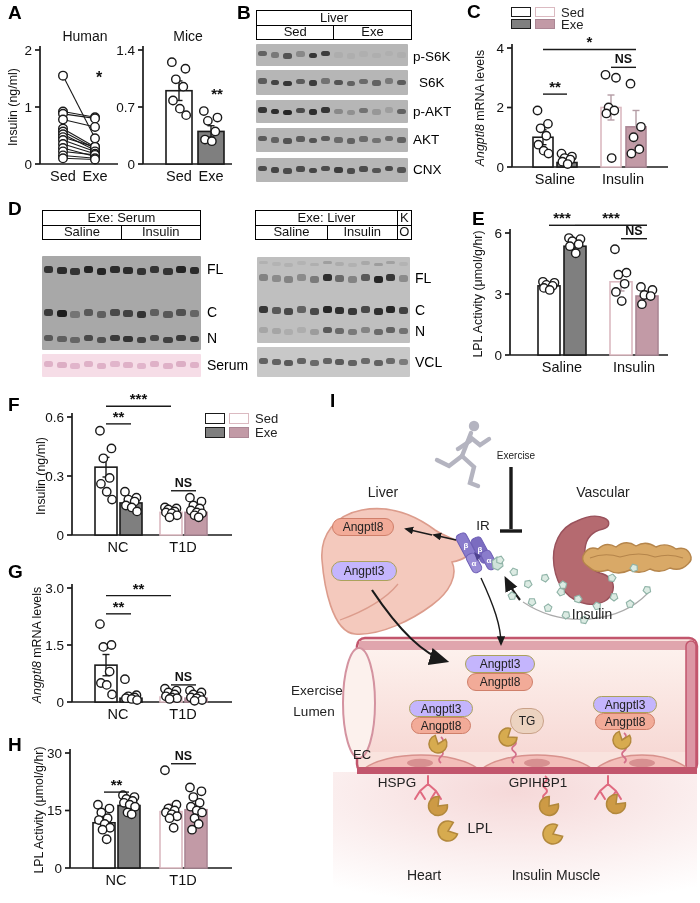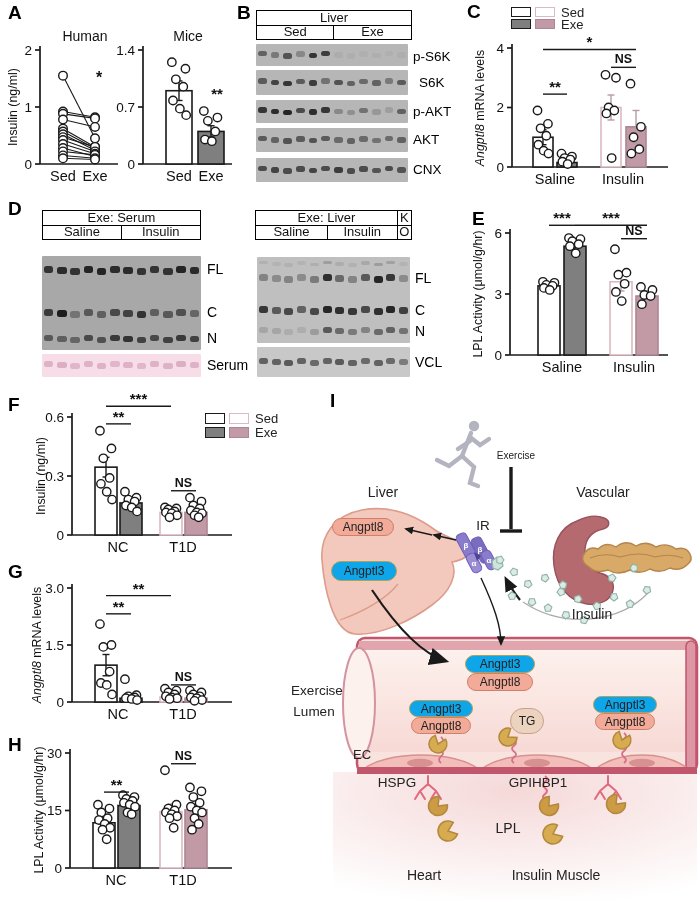--- a/index.html
+++ b/index.html
@@ -8,21 +8,21 @@
   svg.layer{position:absolute;left:0;top:0;pointer-events:none;}
   .pl{position:absolute;font-size:19px;font-weight:bold;color:#000;}
   .cell{position:absolute;border:1.5px solid #000;box-sizing:border-box;background:#fff;
         text-align:center;font-size:13px;overflow:hidden;white-space:nowrap;}
   .blot{position:absolute;border-radius:1px;}
   .band{position:absolute;border-radius:2.5px;background:#1e1e1e;}
   .blot-lbl{position:absolute;font-size:13.5px;color:#000;white-space:nowrap;}
   .dlab{position:absolute;font-size:14px;color:#222;white-space:nowrap;transform:translateX(-50%);}
   .badge{position:absolute;transform:translateX(-50%);height:18px;line-height:17px;border-radius:10px;
          font-size:12px;text-align:center;box-sizing:border-box;border:1.5px solid;white-space:nowrap;}
-  .bA3{background:#0ea5e9;border-color:#aba25c;color:#222;}
+  .bA3{background:#c4b5fd;border-color:#aba25c;color:#222;}
   .bA8{background:#f2ab98;border-color:#cf7f6a;color:#222;}
   .bTG{background:#ecd3c0;border-color:#c9a188;color:#222;height:26px;line-height:24px;border-radius:13px;}
   .swatch{position:absolute;box-sizing:border-box;border:1.6px solid;}
   .leg-lbl{position:absolute;font-size:13px;color:#222;}
   .irsub{position:absolute;transform:translate(-50%,-50%);font-size:8px;font-weight:bold;color:#fff;}
 </style>
 </head>
 <body>
 
 <div id="root">
@@ -769,21 +769,21 @@
   <div class="dlab" style="left:516px;top:450px;font-size:10px">Exercise</div>
   <div class="dlab" style="left:383px;top:484px">Liver</div>
   <div class="dlab" style="left:603px;top:484px">Vascular</div>
   <div class="dlab" style="left:592px;top:606px">Insulin</div>
   <div class="dlab" style="left:483px;top:518px;font-size:13.5px">IR</div>
   <div class="dlab" style="left:317px;top:683px;font-size:13.5px">Exercise</div>
   <div class="dlab" style="left:314px;top:704px;font-size:13.5px">Lumen</div>
   <div class="dlab" style="left:362px;top:747px;font-size:13px">EC</div>
   <div class="dlab" style="left:397px;top:775px;font-size:13.5px">HSPG</div>
   <div class="dlab" style="left:538px;top:775px;font-size:13.5px">GPIHBP1</div>
-  <div class="dlab" style="left:508px;top:820px">LPL</div>
+  <div class="dlab" style="left:480px;top:820px">LPL</div>
   <div class="dlab" style="left:424px;top:867px">Heart</div>
   <div class="dlab" style="left:556px;top:867px">Insulin Muscle</div>
 
   <div class="badge bA8" style="left:363px;top:518px;width:62px">Angptl8</div>
   <div class="badge bA3" style="left:364px;top:561px;width:66px;height:20px;line-height:19px">Angptl3</div>
   <div class="badge bA3" style="left:500px;top:655px;width:70px">Angptl3</div>
   <div class="badge bA8" style="left:500px;top:673px;width:66px">Angptl8</div>
   <div class="badge bA3" style="left:441px;top:700px;width:64px;height:17px;line-height:16px">Angptl3</div>
   <div class="badge bA8" style="left:441px;top:717px;width:60px;height:17px;line-height:16px">Angptl8</div>
   <div class="badge bA3" style="left:625px;top:696px;width:64px;height:17px;line-height:16px">Angptl3</div>

